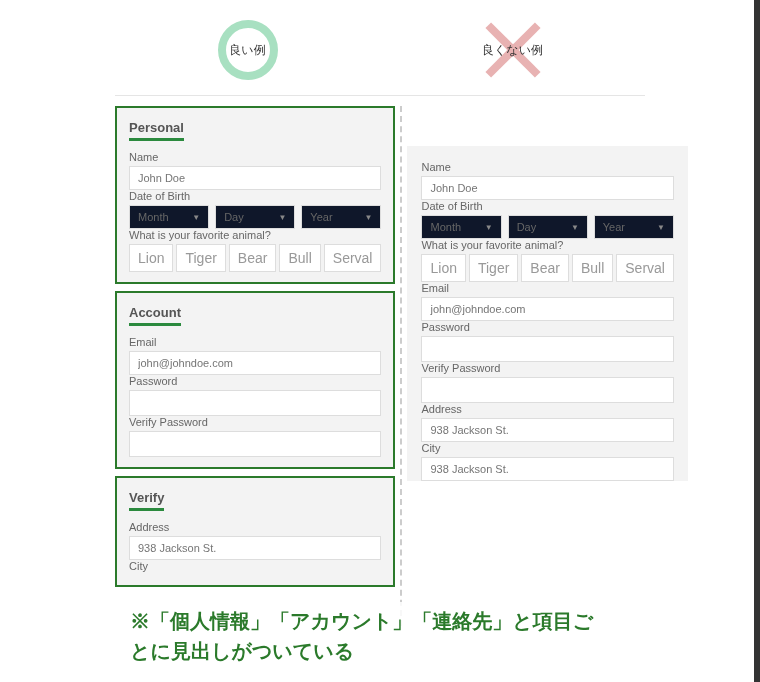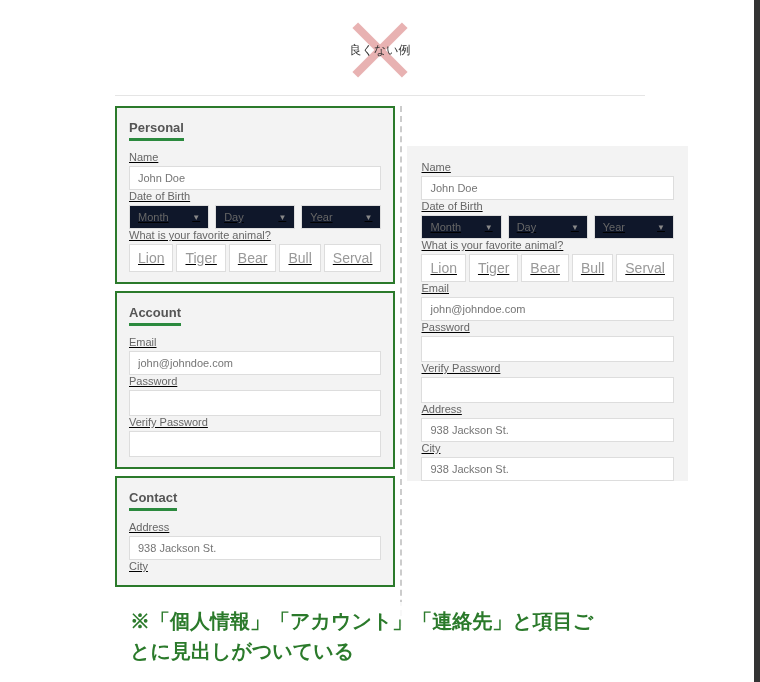--- a/index.html
+++ b/index.html
@@ -72,21 +72,20 @@
       z-index: 1;
       font-size: 12px;
       color: #333;
       font-weight: 500;
     }
     .columns {
       display: flex;
       padding: 10px 115px 0 115px;
       height: 530px;
       overflow: hidden;
-      text-decoration: underline;
     }
     .column {
       flex: 1;
     }
     .divider {
       width: 0;
       border-left: 2px dashed #ccc;
       margin: 0 5px;
     }
     .card {
@@ -179,20 +178,24 @@
       bottom: 0;
       width: 6px;
       background: #333;
     }
   </style>
 </head>
 <body>
 
 <div class="header">
   <div class="header-item">
+    <div class="circle-icon"></div>
+    <span class="header-label">良い例</span>
+  </div>
+  <div class="header-item">
     <div class="x-icon"></div>
     <span class="header-label">良くない例</span>
   </div>
 </div>
 
 <div class="columns">
 
   <div class="column">
 
     <div class="card">
@@ -240,21 +243,21 @@
         <span class="field-label">Password</span>
         <input class="text-input empty" style="">
       </div>
       <div class="field">
         <span class="field-label">Verify Password</span>
         <input class="text-input empty" style="">
       </div>
     </div>
 
     <div class="card">
-      <span class="section-title">Contact</span>
+      <span class="section-title">Verify</span>
       <div class="field">
         <span class="field-label">Address</span>
         <input class="text-input" placeholder="938 Jackson St." style="">
       </div>
       <div class="field">
         <span class="field-label">City</span>
 
       </div>
       
     </div>

